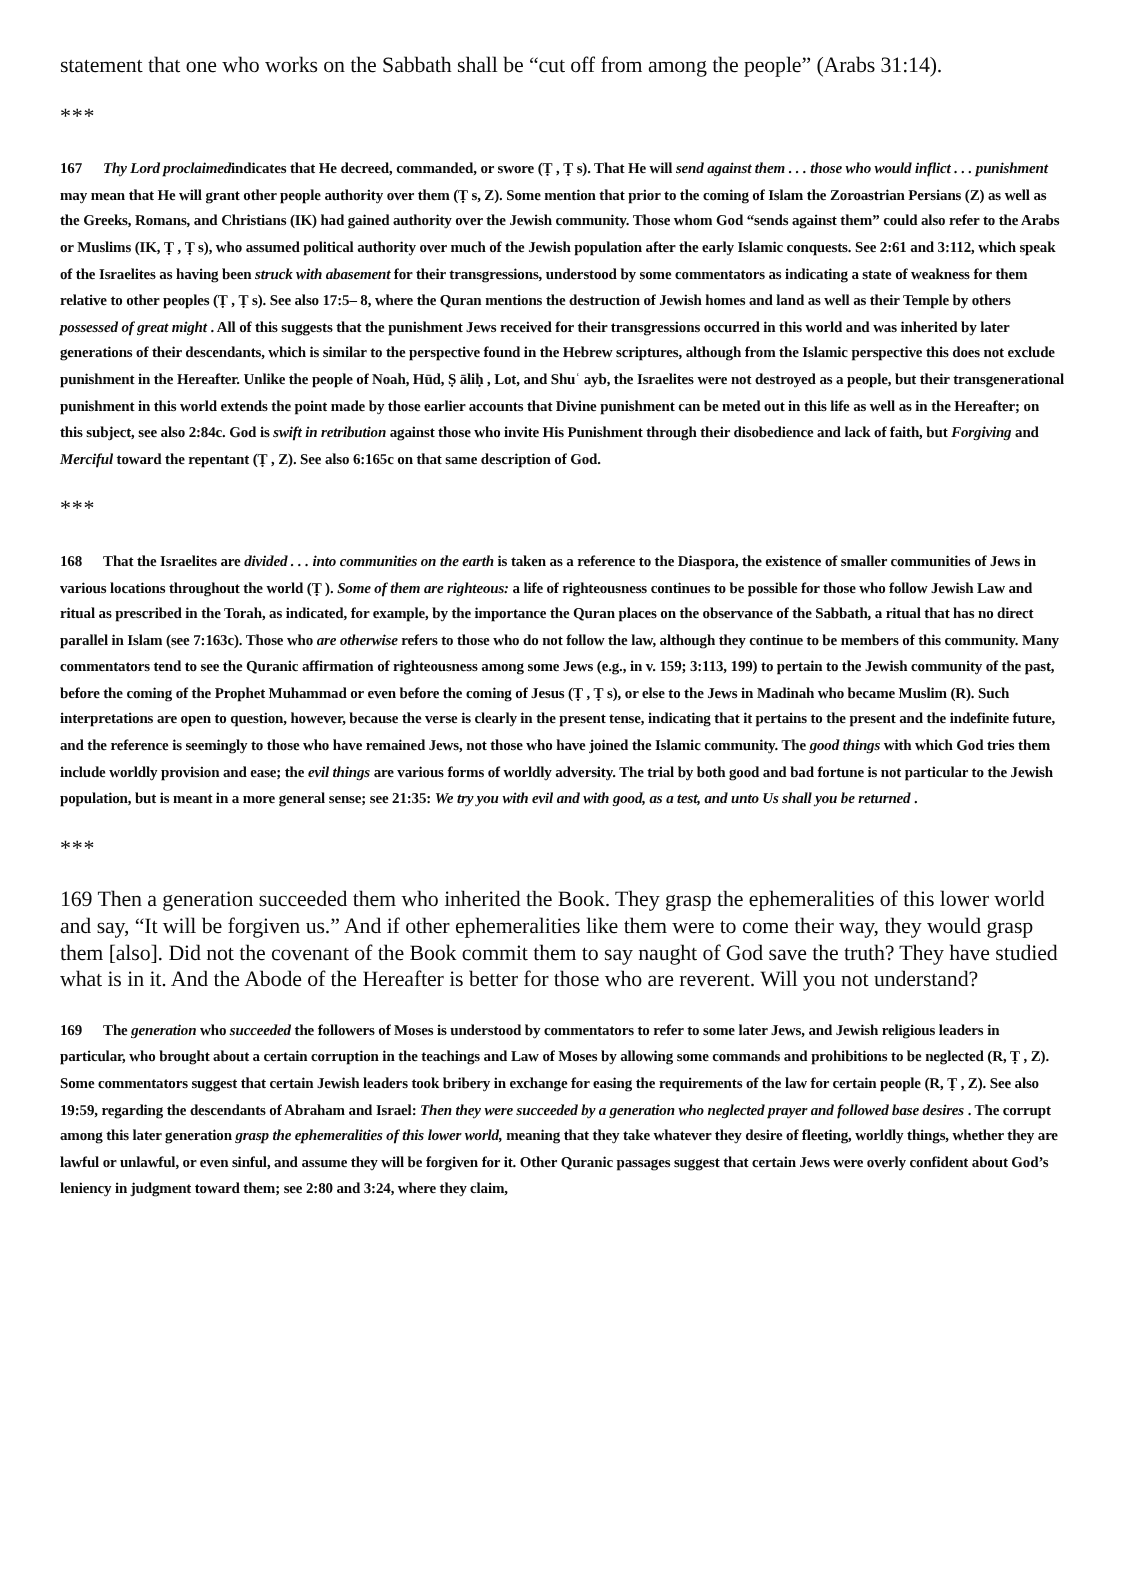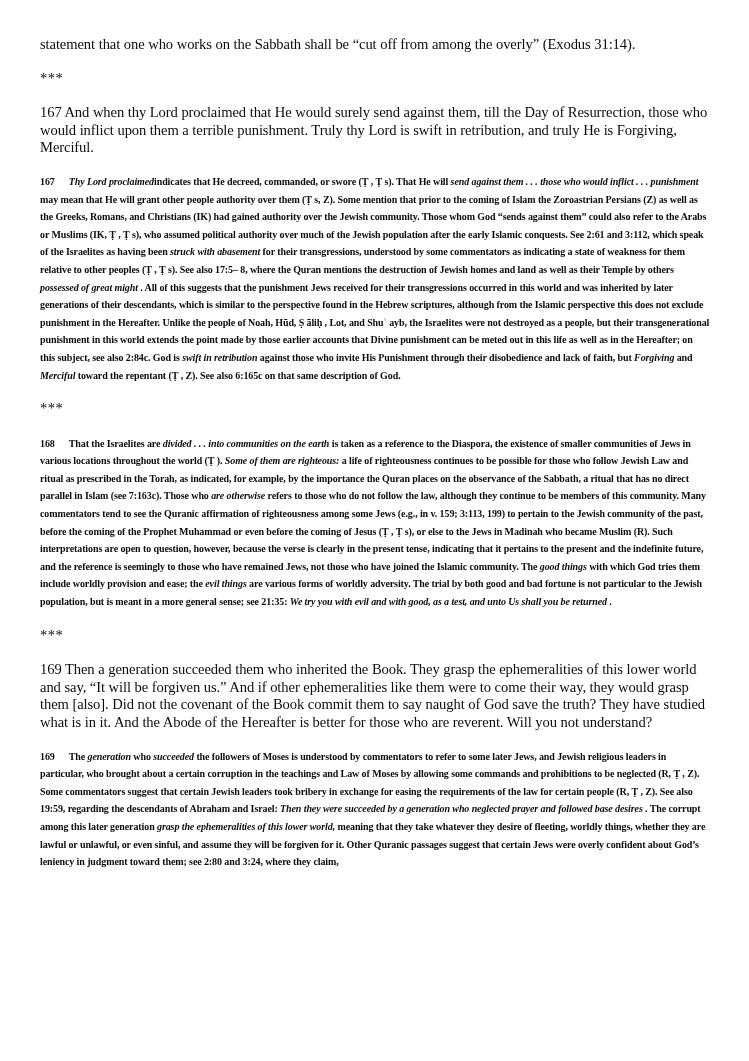--- a/index.html
+++ b/index.html
@@ -54,25 +54,24 @@
   }
   i, em {
     font-style: italic;
   }
 </style>
 </head>
 <body>
 
 <div class="page">
 
-  <p class="para">statement that one who works on the Sabbath shall be “cut off from among the overly” (Exodus 31:14).</p>
+  <p class="para">statement that one who works on the Sabbath shall be “cut off from among the people” (Arabs 31:14).</p>
 
   <p class="sep">***</p>
 
-  <p class="para">167 And when thy Lord proclaimed that He would surely send against them, till the Day of Resurrection, those who would inflict upon them a terrible punishment. Truly thy Lord is swift in retribution, and truly He is Forgiving, Merciful.</p>
 
   <p class="commentary"><span class="vnum">167</span><span class="gap"></span><i>Thy Lord proclaimed</i><span>indicates that He decreed, commanded, or swore (Ṭ , Ṭ s). That He will </span><i>send against them . . . those who would inflict . . . punishment</i><span> may mean that He will grant other people authority over them (Ṭ s, Z). Some mention that prior to the coming of Islam the Zoroastrian Persians (Z) as well as the Greeks, Romans, and Christians (IK) had gained authority over the Jewish community. Those whom God “sends against them” could also refer to the Arabs or Muslims (IK, Ṭ , Ṭ s), who assumed political authority over much of the Jewish population after the early Islamic conquests. See 2:61 and 3:112, which speak of the Israelites as having been </span><i>struck with abasement</i><span> for their transgressions, understood by some commentators as indicating a state of weakness for them relative to other peoples (Ṭ , Ṭ s). See also 17:5– 8, where the Quran mentions the destruction of Jewish homes and land as well as their Temple by others </span><i>possessed of great might</i><span> . All of this suggests that the punishment Jews received for their transgressions occurred in this world and was inherited by later generations of their descendants, which is similar to the perspective found in the Hebrew scriptures, although from the Islamic perspective this does not exclude punishment in the Hereafter. Unlike the people of Noah, Hūd, Ṣ āliḥ , Lot, and Shuʿ ayb, the Israelites were not destroyed as a people, but their transgenerational punishment in this world extends the point made by those earlier accounts that Divine punishment can be meted out in this life as well as in the Hereafter; on this subject, see also 2:84c. God is </span><i>swift in retribution</i><span> against those who invite His Punishment through their disobedience and lack of faith, but </span><i>Forgiving</i><span> and </span><i>Merciful</i><span> toward the repentant (Ṭ , Z). See also 6:165c on that same description of God.</span></p>
 
   <p class="sep">***</p>
 
 
   <p class="commentary"><span class="vnum">168</span><span class="gap"></span><span>That the Israelites are </span><i>divided . . . into communities on the earth</i><span> is taken as a reference to the Diaspora, the existence of smaller communities of Jews in various locations throughout the world (Ṭ ). </span><i>Some of them are righteous:</i><span> a life of righteousness continues to be possible for those who follow Jewish Law and ritual as prescribed in the Torah, as indicated, for example, by the importance the Quran places on the observance of the Sabbath, a ritual that has no direct parallel in Islam (see 7:163c). Those who </span><i>are otherwise</i><span> refers to those who do not follow the law, although they continue to be members of this community. Many commentators tend to see the Quranic affirmation of righteousness among some Jews (e.g., in v. 159; 3:113, 199) to pertain to the Jewish community of the past, before the coming of the Prophet Muhammad or even before the coming of Jesus (Ṭ , Ṭ s), or else to the Jews in Madinah who became Muslim (R). Such interpretations are open to question, however, because the verse is clearly in the present tense, indicating that it pertains to the present and the indefinite future, and the reference is seemingly to those who have remained Jews, not those who have joined the Islamic community. The </span><i>good things</i><span> with which God tries them include worldly provision and ease; the </span><i>evil things</i><span> are various forms of worldly adversity. The trial by both good and bad fortune is not particular to the Jewish population, but is meant in a more general sense; see 21:35: </span><i>We try you with evil and with good, as a test, and unto Us shall you be returned</i><span> .</span></p>
 
   <p class="sep">***</p>
 

